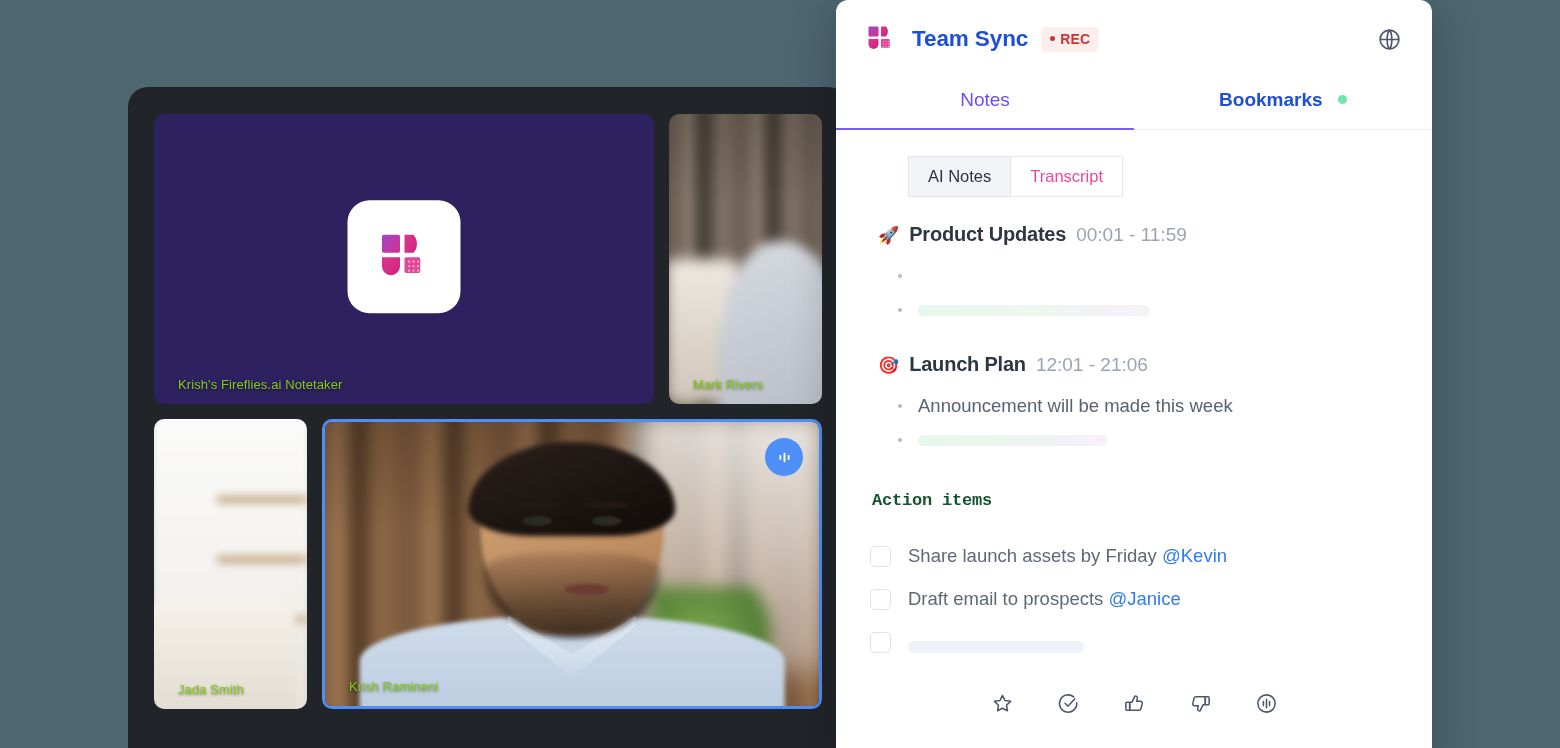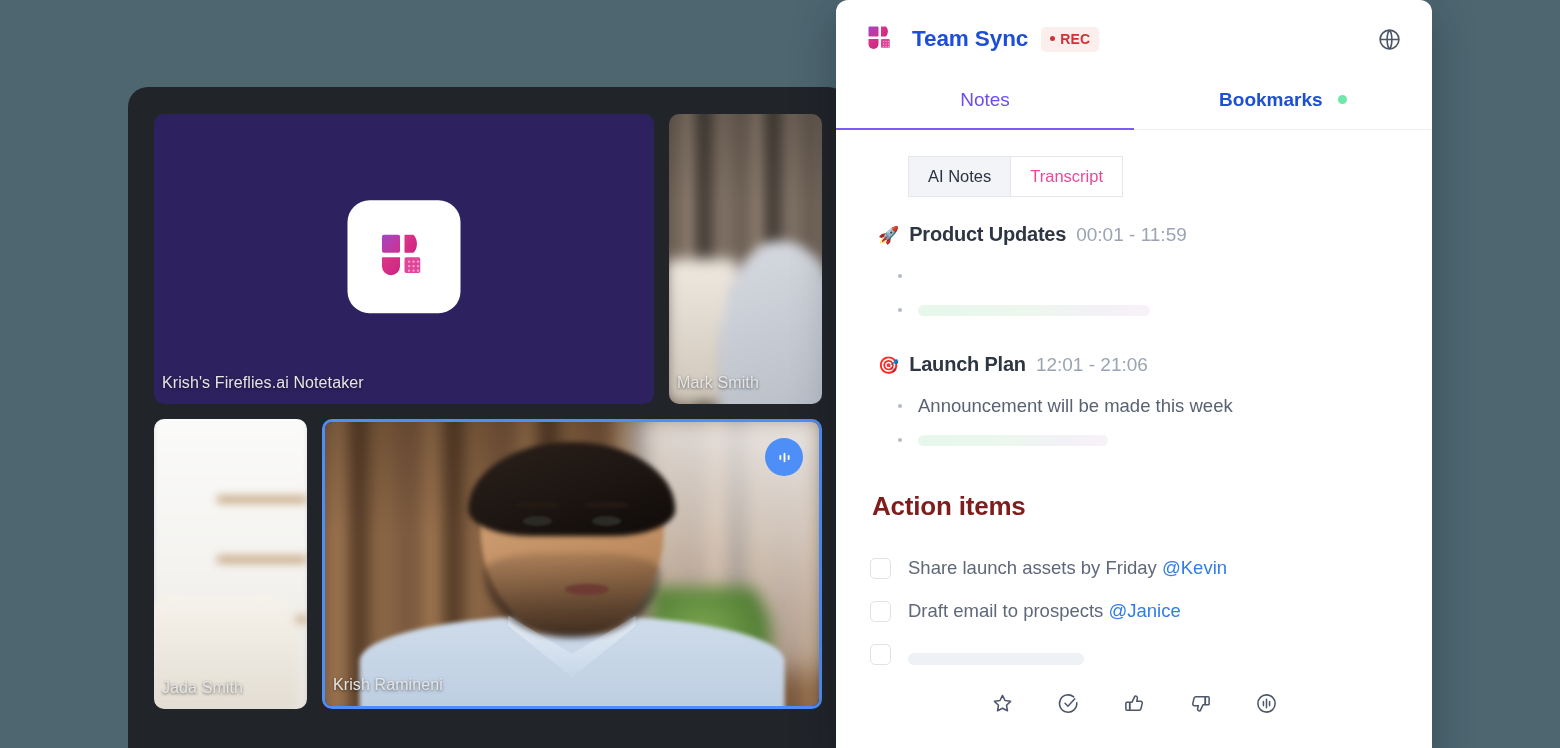--- a/index.html
+++ b/index.html
@@ -44,24 +44,24 @@
     width: 500px;
     height: 290px;
     border-radius: 10px;
     overflow: hidden;
     flex: 0 0 auto;
   }
   .tile.small { width: 153px; }
 
   .tile-name {
     position: absolute;
-    left: 8px;
+    left: 24px;
     bottom: 12px;
-    color: #e5e5e5;
-    font-size: 16px;
+    color: #84cc16;
+    font-size: 13px;
     letter-spacing: .1px;
     text-shadow: 0 1px 3px rgba(0,0,0,.55);
     z-index: 4;
     white-space: nowrap;
   }
 
   
   .tile-notetaker { background: #2e2160; }
 
   .logo-card {
@@ -406,25 +406,26 @@
     height: 11px;
     border-radius: 6px;
     background: linear-gradient(90deg, #e6f7ec 0%, #ecf7ee 46%, #f3f1f6 78%, #f7f2f8 100%);
   }
   .skeleton.w1 { width: 232px; }
   .skeleton.w2 { width: 190px; }
   .skeleton.w3 { width: 176px; background: #eef1f5; height: 12px; }
 
   .action-block { margin-top: 34px; }
   .action-heading {
-    font-size: 26px;
+    font-size: 17px;
     font-weight: 700;
-    color: #7f1d1d;
+    color: #14532d;
     margin-left: 2px;
     letter-spacing: -.2px;
+    font-family: Liberation Mono, monospace;
   }
   .action-list { margin-top: 14px; }
   .action-row {
     display: flex;
     align-items: flex-end;
     gap: 17px;
     min-height: 43px;
   }
   .checkbox {
     width: 21px; height: 21px;
@@ -489,21 +490,21 @@
               <circle cx="32" cy="36" r="1"></circle>
               <circle cx="36" cy="36" r="1"></circle>
           </g>
         </svg>
       </div>
       <span class="tile-name">Krish's Fireflies.ai Notetaker</span>
     </div>
 
     <div class="tile small">
       <div class="photo ph-bookshelf"></div>
-      <span class="tile-name">Mark Smith</span>
+      <span class="tile-name">Mark Rivers</span>
     </div>
 
     <div class="tile small">
       <div class="photo ph-livingroom"></div>
       <span class="tile-name">Jada Smith</span>
     </div>
 
     <div class="tile tile-active">
       <div class="photo ph-portrait"></div>
       <div class="portrait-person">

